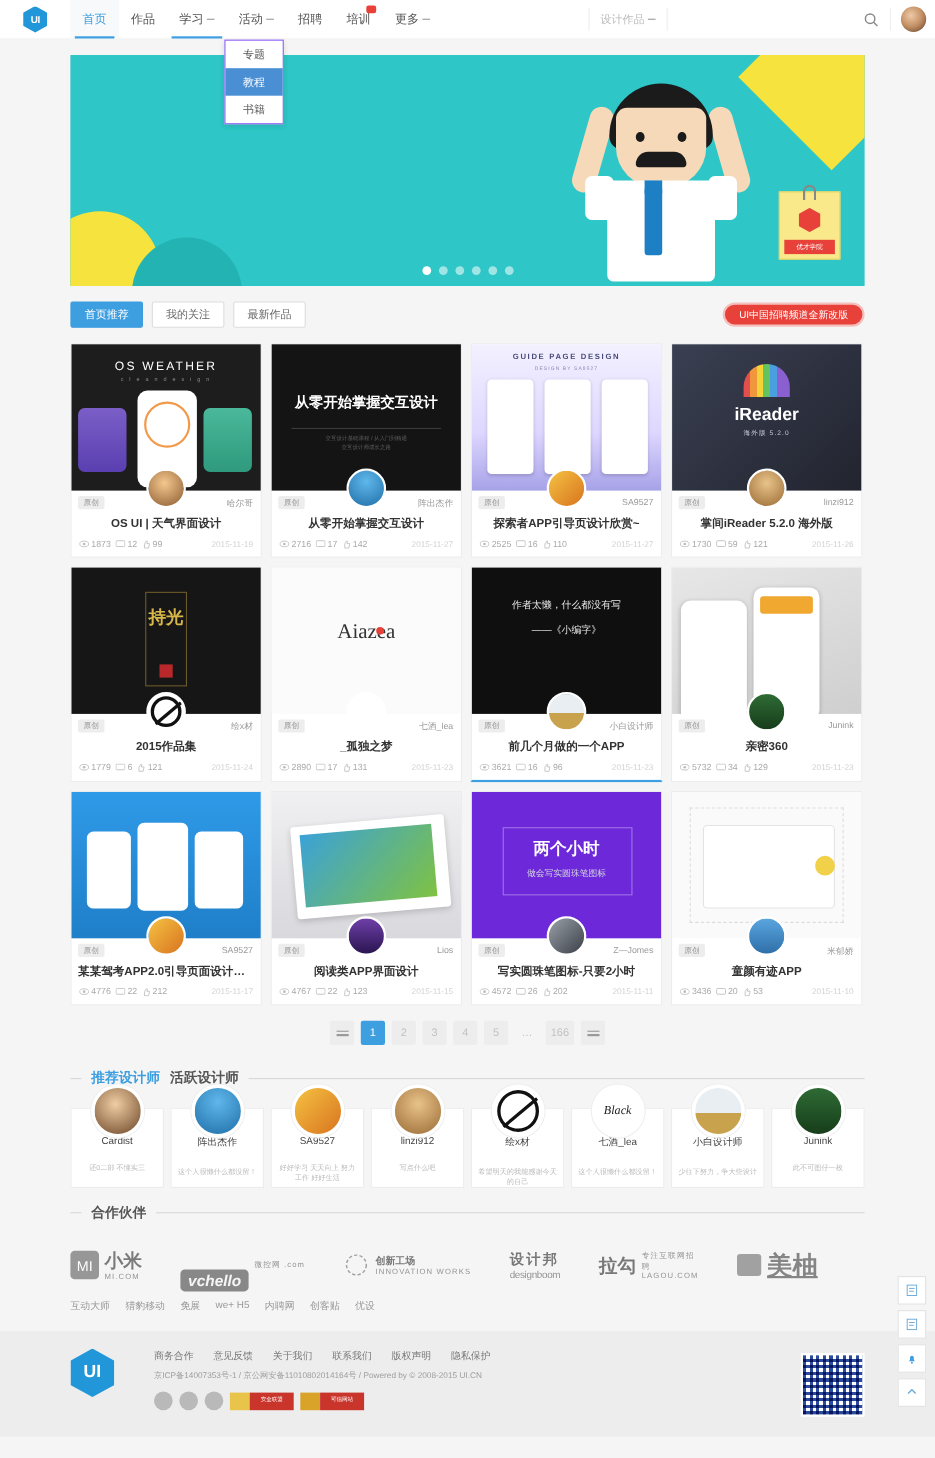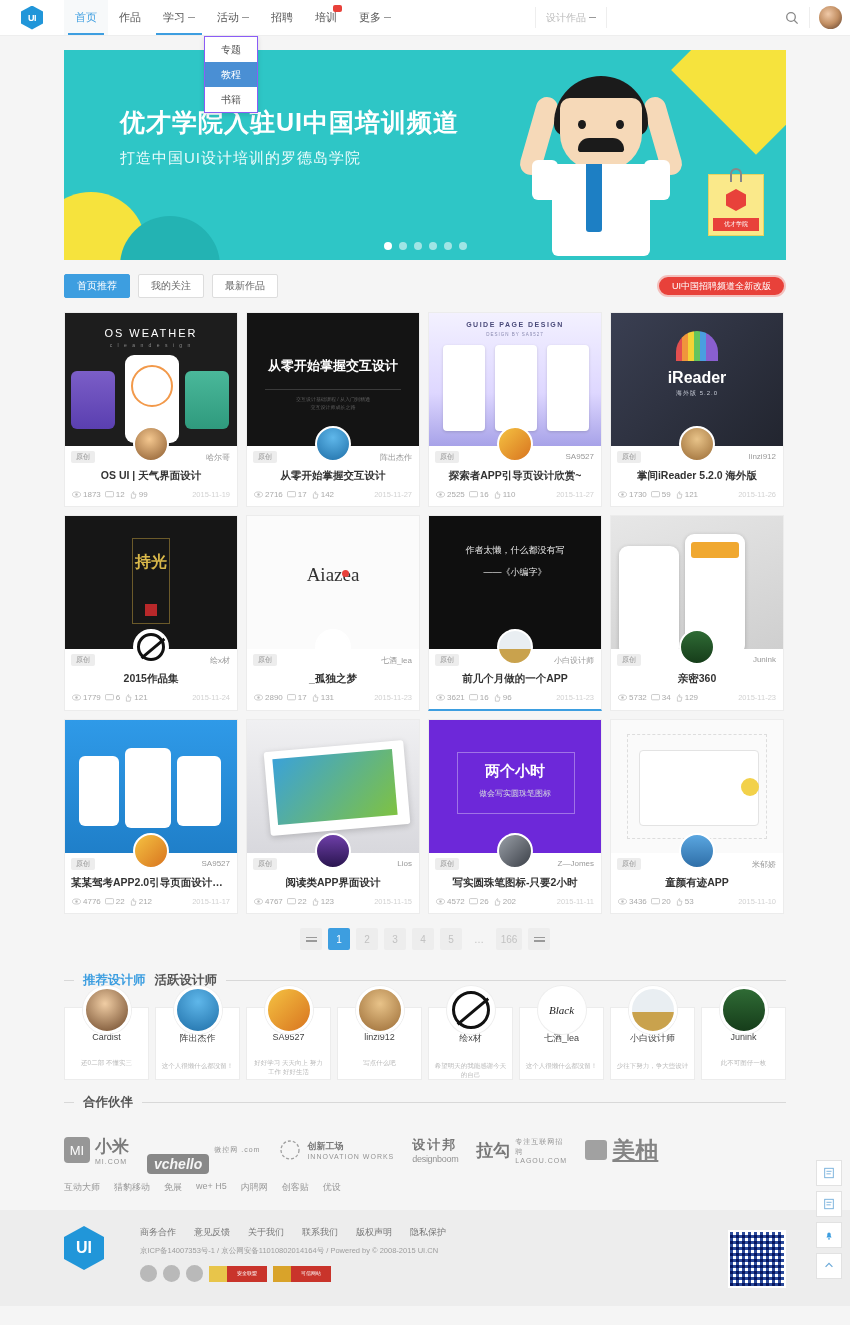--- a/index.html
+++ b/index.html
@@ -230,21 +230,21 @@
   .dav {
     position: absolute; left: 50%; top: -22px; transform: translateX(-50%);
     width: 48px; height: 48px; border-radius: 50%; border: 3px solid #fff; overflow: hidden;
     box-shadow: 0 0 0 1px #eee;
   }
   .dname { font-size: 9px; color: #444; margin-bottom: 16px; }
   .dmotto { font-size: 6.5px; color: #bbb; line-height: 1.45; padding: 0 5px; }
 
   
   .partners {
-    margin: 16px 64px 0 64px; display: flex; align-items: center; gap: 18px;
+    margin: 16px 64px 0 64px; display: flex; align-items: center; gap: 35px;
     height: 46px; filter: grayscale(100%); opacity: .78;
   }
   .plogo { display: flex; align-items: center; gap: 5px; }
   .mi-sq { width: 26px; height: 26px; background: #7d7d7d; border-radius: 4px;
     display:flex;align-items:center;justify-content:center;color:#fff;font-size:13px; }
   .p-txt-big { font-size: 17px; font-weight: bold; color: #5a5a5a; }
   .p-txt-sm { font-size: 7px; color: #777; letter-spacing: 1px; }
   .vchello {
     background: #6a6a6a; color: #fef9c3; font-size: 14px; font-weight: bold;
     padding: 2px 7px; border-radius: 4px; font-style: italic; margin-top: 28px;
@@ -381,24 +381,20 @@
       <div class="c-tieknot"></div>
       <div class="c-tie"></div>
     </div>
 
     <div class="note">
       <div class="note-clip"></div>
       <div class="note-icon"></div>
       <div class="note-label">优才学院</div>
     </div>
 
-    <div class="b-text">
-      <div class="b-title">优才学院入驻UI中国培训频道</div>
-      <div class="b-sub">打造中国UI设计培训的罗德岛学院</div>
-    </div>
 
     <div class="dots">
       <div class="dot on"></div>
       <div class="dot"></div>
       <div class="dot"></div>
       <div class="dot"></div>
       <div class="dot"></div>
       <div class="dot"></div>
     </div>
   </div>

